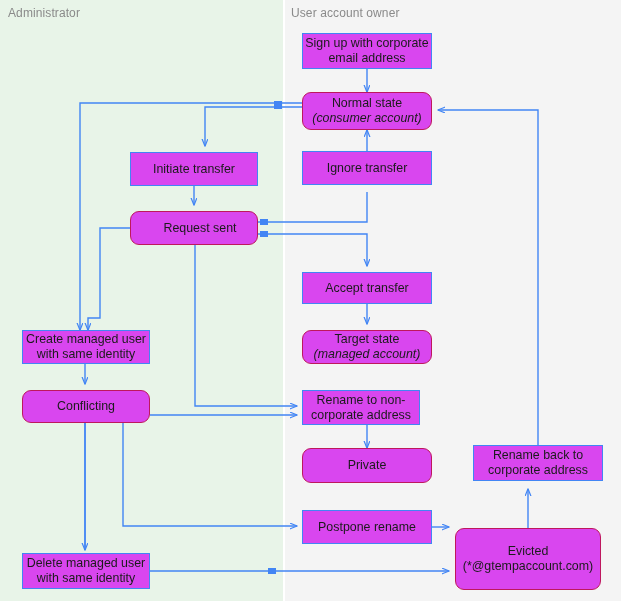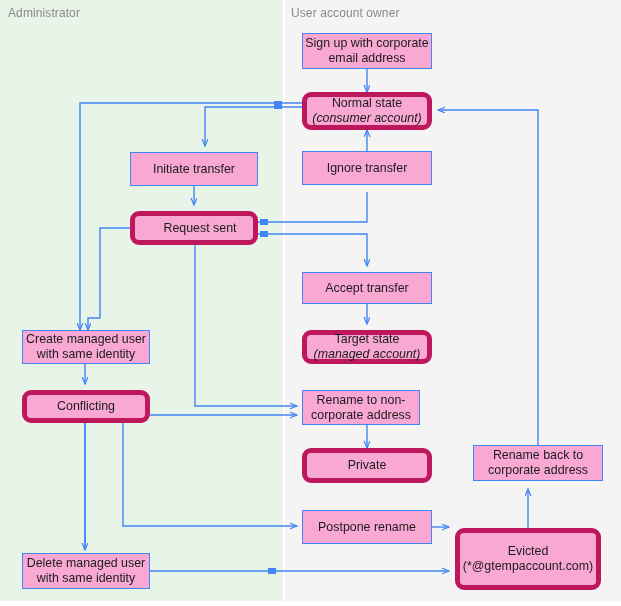--- a/index.html
+++ b/index.html
@@ -7,22 +7,22 @@
   #canvas{position:relative;width:621px;height:606px;overflow:hidden;background:#ffffff;}
   .lane{position:absolute;top:0;}
   #lane-admin{left:0;width:283px;height:601px;background:#e8f4e8;}
   #lane-user{left:285px;width:336px;height:601px;background:#f4f4f4;}
   .lane-title{position:absolute;font-size:12px;color:#8a8a8a;letter-spacing:.1px;white-space:nowrap;}
   #title-admin{left:8px;top:6px;}
   #title-user{left:291px;top:6px;}
   svg#wires{position:absolute;left:0;top:0;width:621px;height:606px;pointer-events:none;}
   .node{position:absolute;box-sizing:border-box;display:flex;align-items:center;justify-content:center;
         text-align:center;font-size:12.4px;line-height:15px;color:#1b1b1b;border:1px solid #4285f4;}
-  .action{background:#f9a8d4;border-radius:0;}
-  .state{background:#f9a8d4;border-radius:9px;border:5px solid #be185d;}
+  .action{background:#d946ef;border-radius:0;}
+  .state{background:#d946ef;border-radius:9px;border:1px solid #be185d;}
   .node span.l2{display:block;}
   .node em{font-style:italic;display:block;}
 </style>
 </head>
 <body>
 
 <div id="canvas">
 
   <div class="lane" id="lane-admin"></div>
   <div class="lane" id="lane-user"></div>

